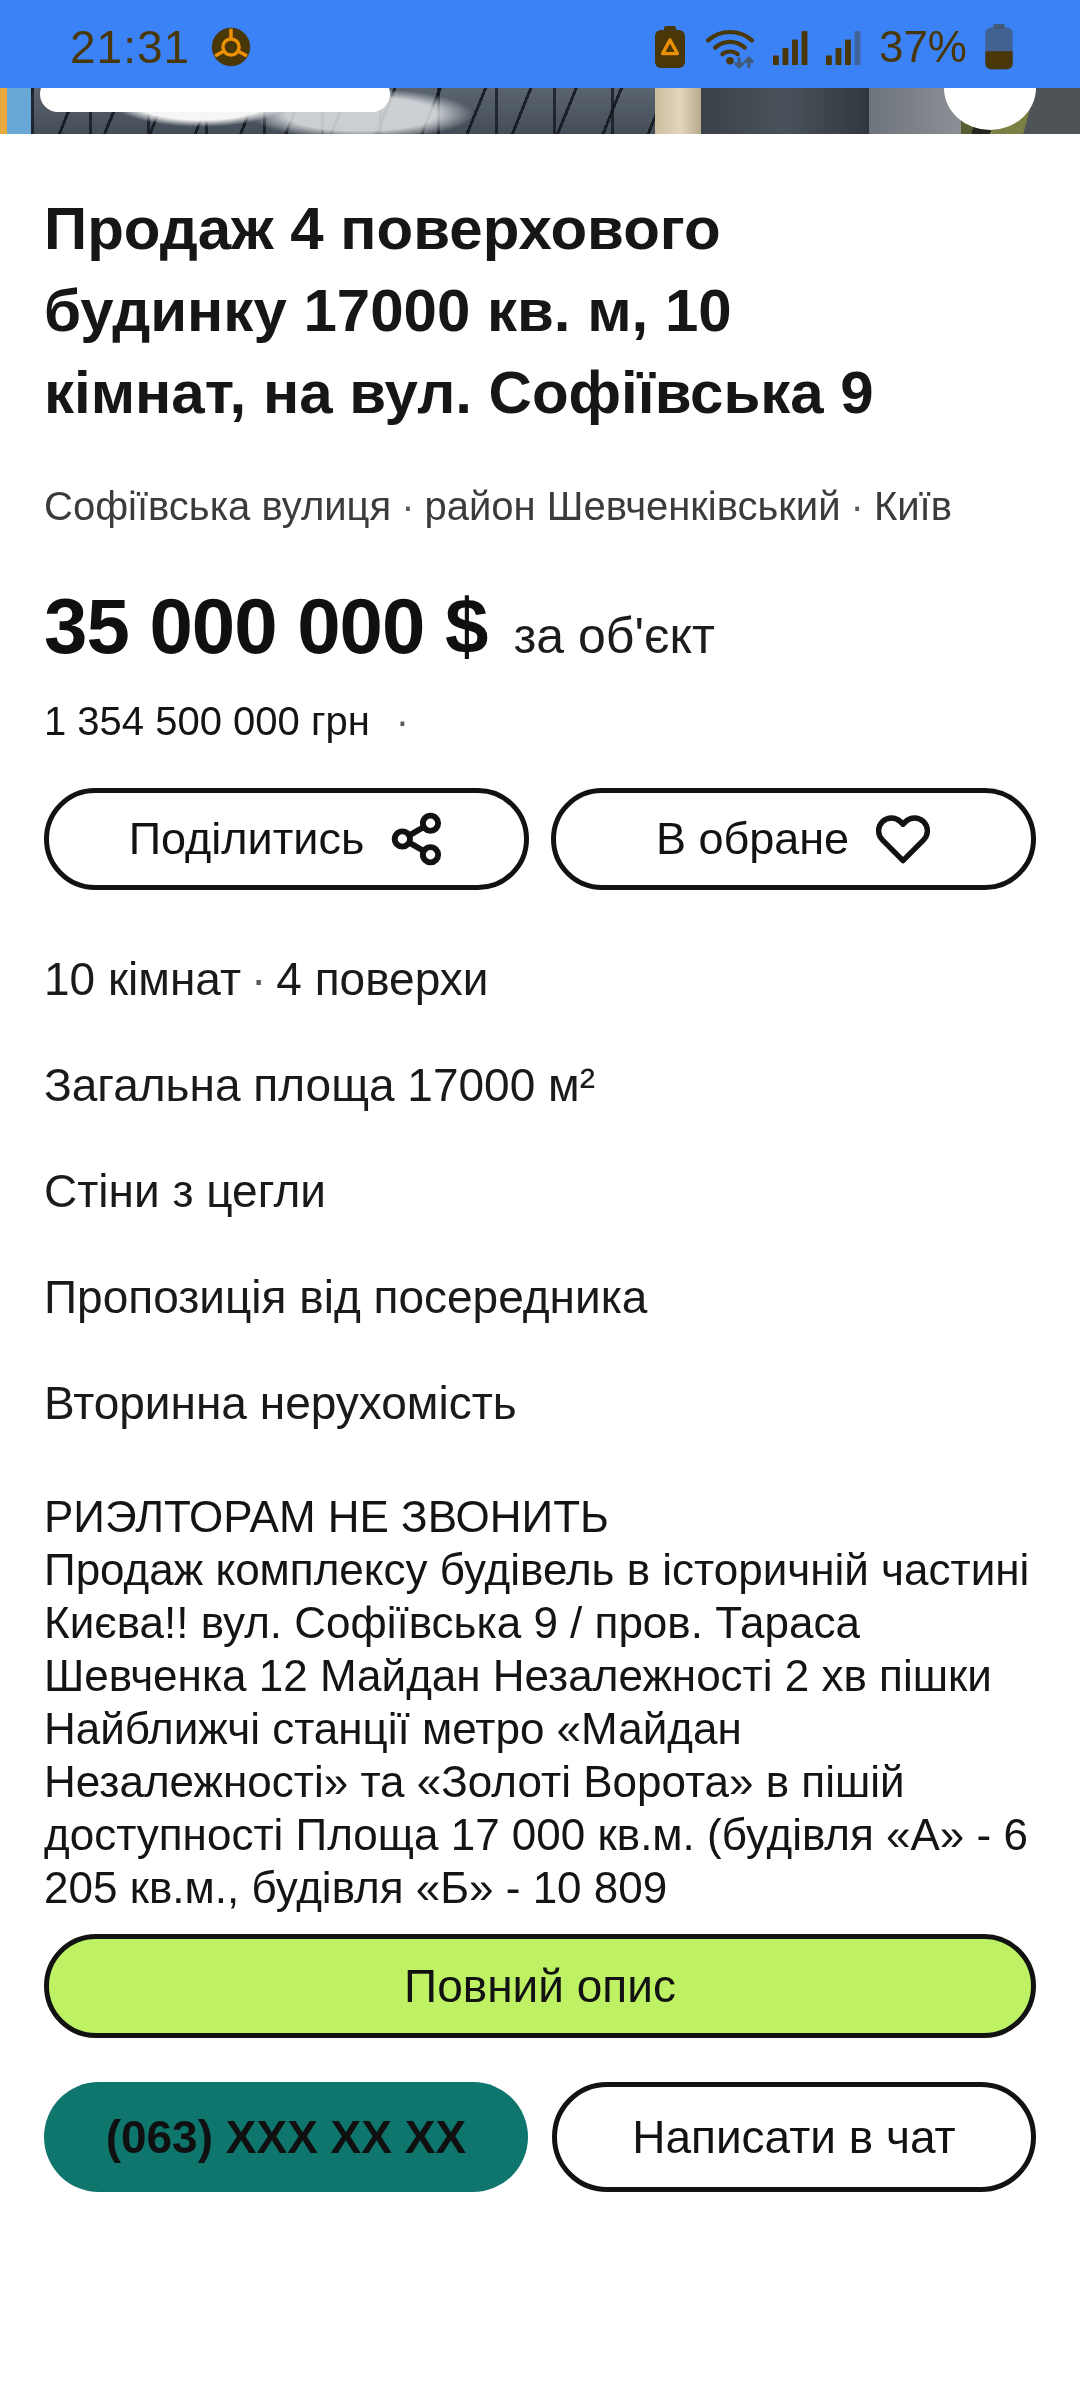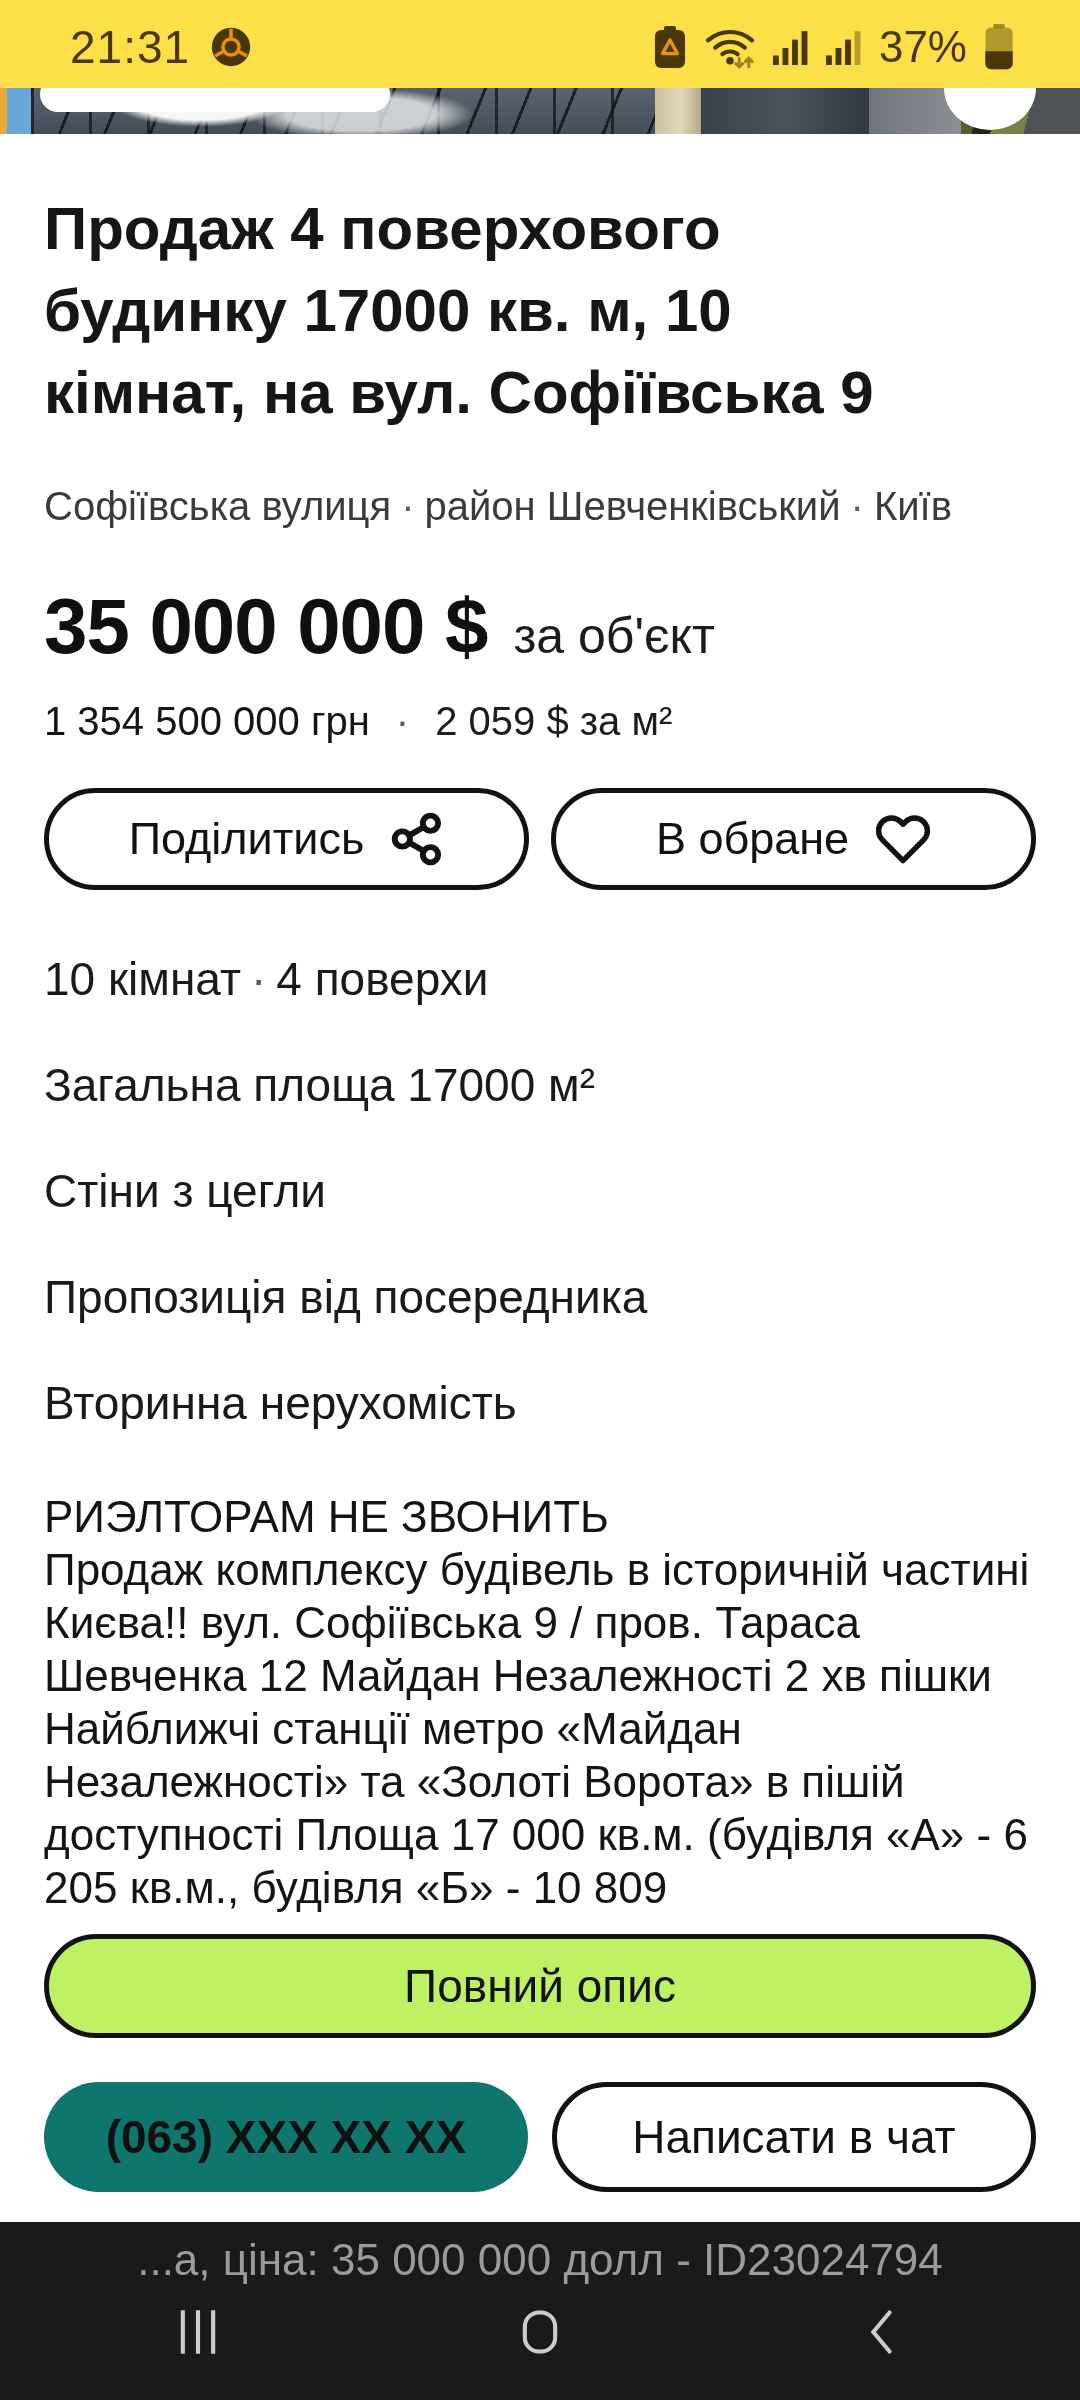--- a/index.html
+++ b/index.html
@@ -1,21 +1,21 @@
 <!DOCTYPE html>
 <html><head>
 <meta charset="utf-8">
 <style>
   * { margin:0; padding:0; box-sizing:border-box; }
   html,body { background:#ffffff; }
   body { font-family:"Liberation Sans","DejaVu Sans",sans-serif; }
   .screen { position:relative; width:1080px; height:2400px; margin:0 auto; background:#ffffff; overflow:hidden; }
 
   
-  .status-bar { height:88px; background:#fde047; color:#4A3708; display:flex; align-items:center; justify-content:space-between; padding:6px 66px 0 70px; }
+  .status-bar { height:88px; background:#3b82f6; color:#4A3708; display:flex; align-items:center; justify-content:space-between; padding:6px 66px 0 70px; }
   .sb-left { display:flex; align-items:center; gap:20px; }
   .sb-time { font-size:46px; letter-spacing:1px; }
   .sb-right { display:flex; align-items:center; gap:17px; }
   .sb-pct { font-size:44px; }
   .sb-icon { display:block; }
 
   
   .photo-strip { position:relative; height:46px; background:#4B5560; overflow:hidden; }
   .ps-seg { position:absolute; top:0; bottom:0; }
   .ps-amber { left:0; width:7px; background:#E8A93C; }
@@ -137,21 +137,20 @@
       <span>Софіївська вулиця</span><span class="dot-sep">·</span><span>район Шевченківський</span><span class="dot-sep">·</span><span>Київ</span>
     </div>
 
     <div class="price-row1">
       <span class="price-main">35 000 000 $</span>
       <span class="price-suffix">за об'єкт</span>
     </div>
     <div class="price-row2">
       <span class="price-uah">1 354 500 000 грн</span>
       <span class="dot-sep">·</span>
-      <span class="price-m2">2 059 $ за м²</span>
     </div>
 
     <div class="action-row">
       <button class="pill-btn">
         <span>Поділитись</span>
         <svg width="54" height="54" viewBox="0 0 24 24">
           <circle cx="18" cy="5" r="3.4" fill="none" stroke="#121212" stroke-width="2.6"></circle>
           <circle cx="5.5" cy="12" r="3.4" fill="none" stroke="#121212" stroke-width="2.6"></circle>
           <circle cx="18" cy="19" r="3.4" fill="none" stroke="#121212" stroke-width="2.6"></circle>
           <path d="M8.6 10.4 L15 6.7 M8.6 13.6 L15 17.3" stroke="#121212" stroke-width="2.6"></path>
@@ -187,34 +186,14 @@
       <button class="phone-btn">
         <span>(063) XXX XX XX</span>
       </button>
       <button class="chat-btn">
         <span>Написати в чат</span>
       </button>
     </div>
 
   </div>
 
-  <div class="bottom-bar">
-    <div class="ticker">...а, ціна: 35 000 000 долл - ID23024794</div>
-    <div class="nav-row">
-      <button class="nav-btn">
-        <svg width="52" height="52" viewBox="0 0 24 24">
-          <path d="M5 2 V22 M12 2 V22 M19 2 V22" stroke="currentColor" stroke-width="1.9" fill="none"></path>
-        </svg>
-      </button>
-      <button class="nav-btn">
-        <svg width="52" height="52" viewBox="0 0 24 24">
-          <rect x="5" y="3" width="14" height="18" rx="6.5" fill="none" stroke="currentColor" stroke-width="1.9"></rect>
-        </svg>
-      </button>
-      <button class="nav-btn">
-        <svg width="52" height="52" viewBox="0 0 24 24">
-          <path d="M15.5 3 L8 12 L15.5 21" fill="none" stroke="currentColor" stroke-width="1.9" stroke-linecap="round"></path>
-        </svg>
-      </button>
-    </div>
-  </div>
 
 </div>
 
 </body></html>

